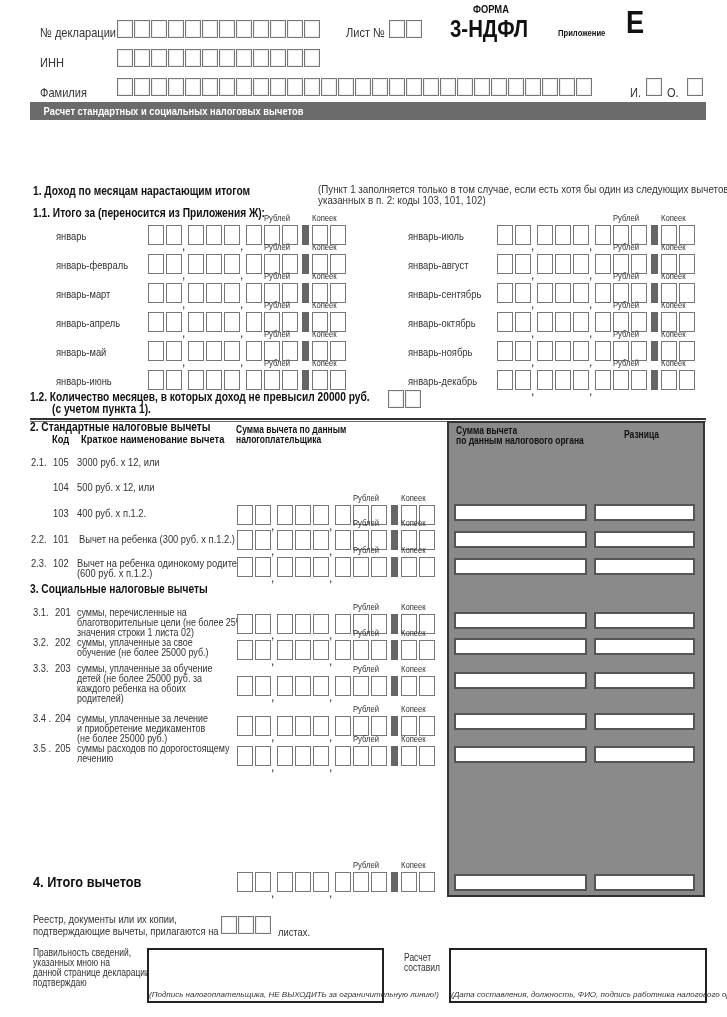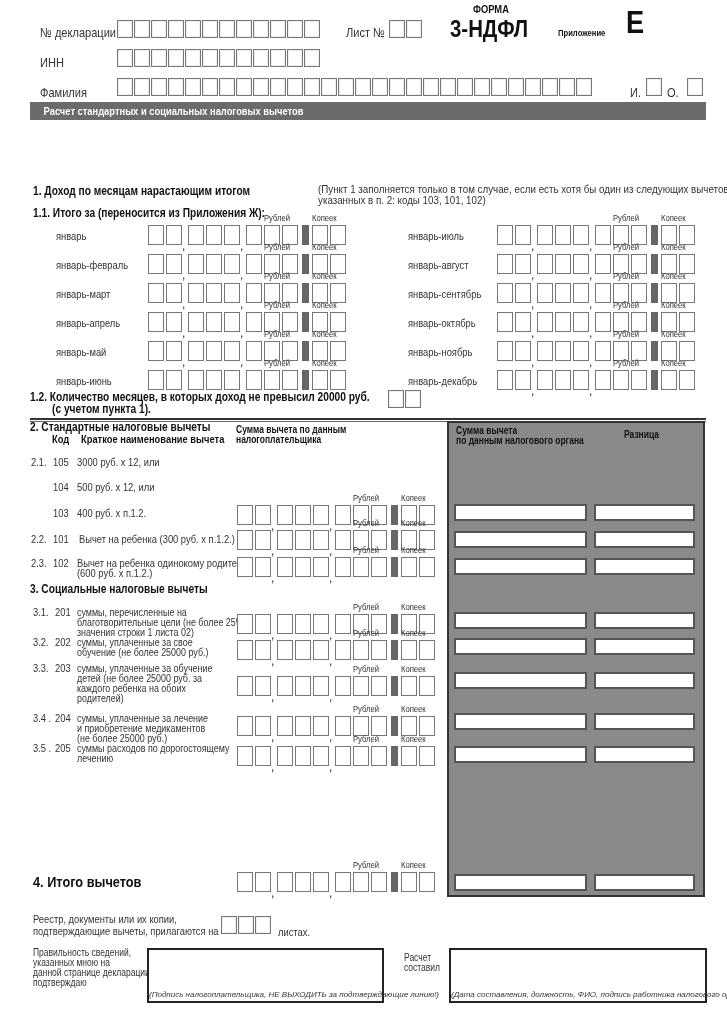--- a/index.html
+++ b/index.html
@@ -229,21 +229,21 @@
     <div class="cell"></div>
     <div class="cell"></div>
   </div>
 <div class="lbl" style="left:278px;top:926px;">листах.</div>
 
 <div class="lbl" style="left:33px;top:947px;font-size:10px;">Правильность сведений,</div>
 <div class="lbl" style="left:33px;top:957px;font-size:10px;">указанных мною на</div>
 <div class="lbl" style="left:33px;top:967px;font-size:10px;">данной странице декларации,</div>
 <div class="lbl" style="left:33px;top:977px;font-size:10px;">подтверждаю</div>
 <div class="sigbox" style="left:147px;top:948px;width:237px;height:55px;">
-  <div class="sigcap">(Подпись налогоплательщика, НЕ ВЫХОДИТЬ за подтверждающие линию!)</div>
+  <div class="sigcap">(Подпись налогоплательщика, НЕ ВЫХОДИТЬ за ограничительную линию!)</div>
 </div>
 <div class="lbl" style="left:404px;top:952px;font-size:10px;">Расчет</div>
 <div class="lbl" style="left:404px;top:962px;font-size:10px;">составил</div>
 <div class="sigbox" style="left:449px;top:948px;width:258px;height:55px;">
   <div class="sigcap">(Дата составления, должность, ФИО, подпись работника налогового органа)</div>
 </div>
 
 <div class="money" style="left: 148px; top: 221px;">
     <div class="c" style="left:0px"></div>
     <div class="c" style="left:18px"></div>

